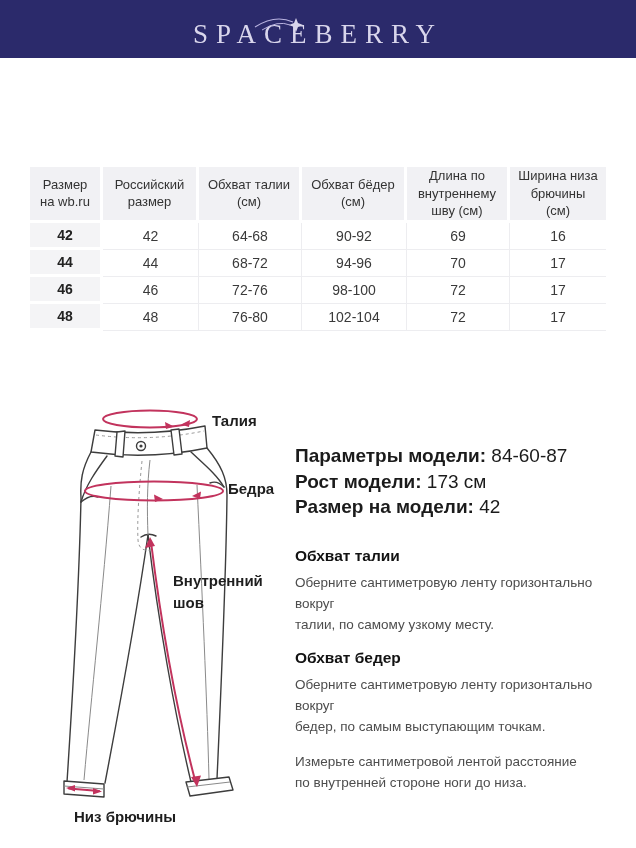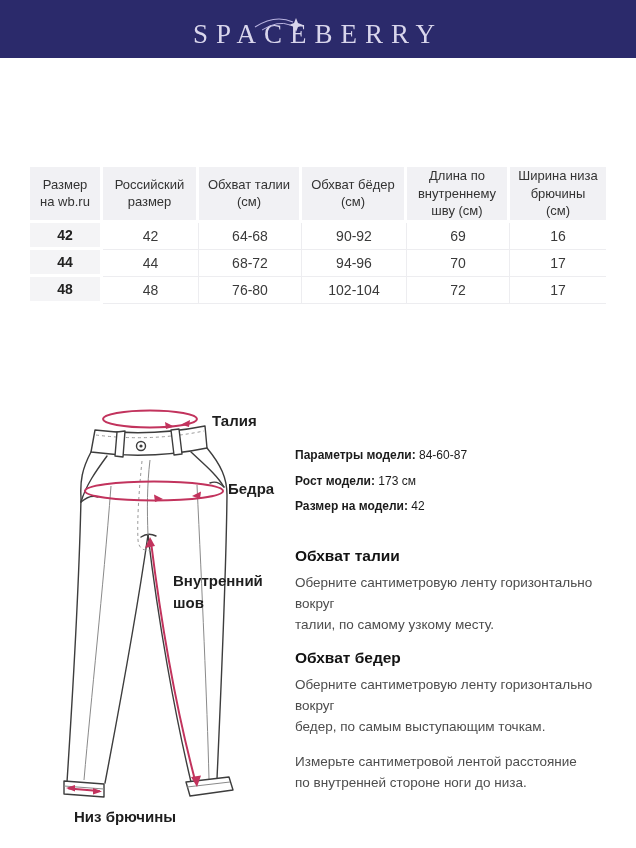--- a/index.html
+++ b/index.html
@@ -43,21 +43,21 @@
   .accent-stroke{fill:none;stroke:var(--accent);stroke-width:2;stroke-linecap:round;}
   .accent-fill{fill:var(--accent);stroke:none;}
   .diagram-label{position:absolute;font-size:15px;font-weight:600;color:#1e1e1e;white-space:pre-line;line-height:1.45;}
   .lbl-waist{left:212px;top:410px;}
   .lbl-hips{left:228px;top:478px;}
   .lbl-inseam{left:173px;top:570px;width:115px;}
   .lbl-hem{left:74px;top:806px;}
 
   
   .info-col{position:absolute;left:295px;top:443px;width:335px;}
-  .model-line{font-size:12px;color:#1b1b1b;line-height:25.5px;}
+  .model-line{font-size:19px;color:#1b1b1b;line-height:25.5px;}
   .model-line .b{font-weight:700;}
   .guides{margin-top:27px;}
   .guide{margin-bottom:14px;}
   .guide-title{font-size:15.5px;font-weight:700;color:#121212;margin-bottom:7px;}
   .guide-text{font-size:13.5px;color:#4d4d4d;line-height:21px;white-space:pre-line;}
 </style>
 </head>
 <body>
 
 <div class="page">
@@ -106,20 +106,28 @@
           <td>90-92</td>
           <td>69</td>
           <td>16</td>
         </tr>
         <tr>
           <td class="first">44</td>
           <td>44</td>
           <td>68-72</td>
           <td>94-96</td>
           <td>70</td>
+          <td>17</td>
+        </tr>
+        <tr>
+          <td class="first">46</td>
+          <td>46</td>
+          <td>72-76</td>
+          <td>98-100</td>
+          <td>72</td>
           <td>17</td>
         </tr>
         <tr>
           <td class="first">48</td>
           <td>48</td>
           <td>76-80</td>
           <td>102-104</td>
           <td>72</td>
           <td>17</td>
         </tr>

